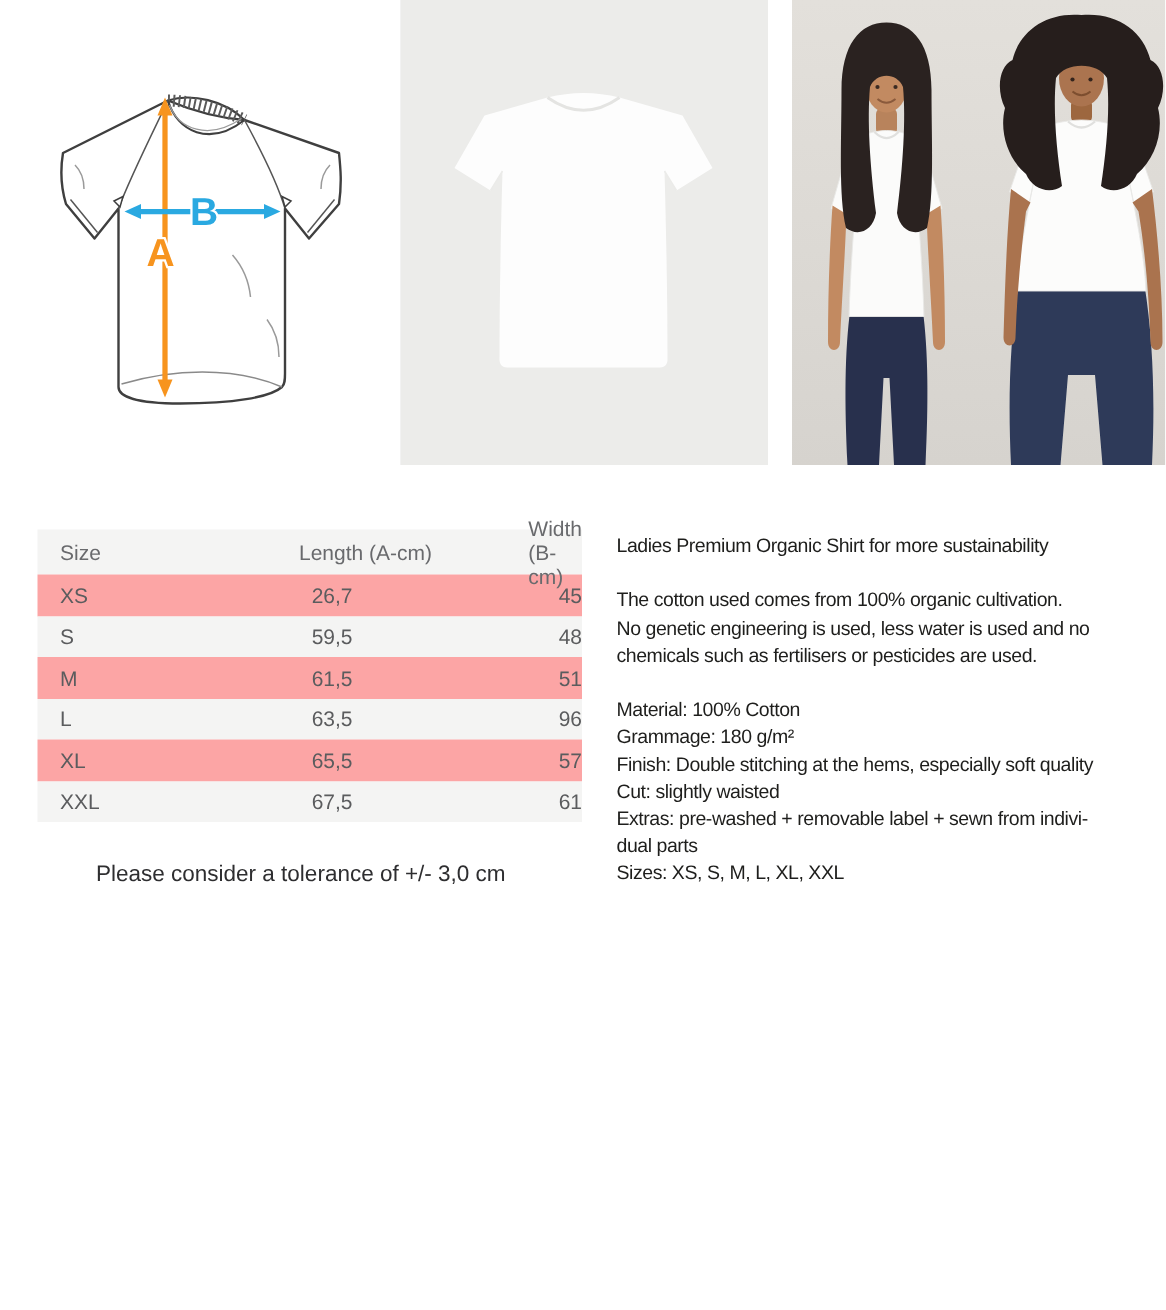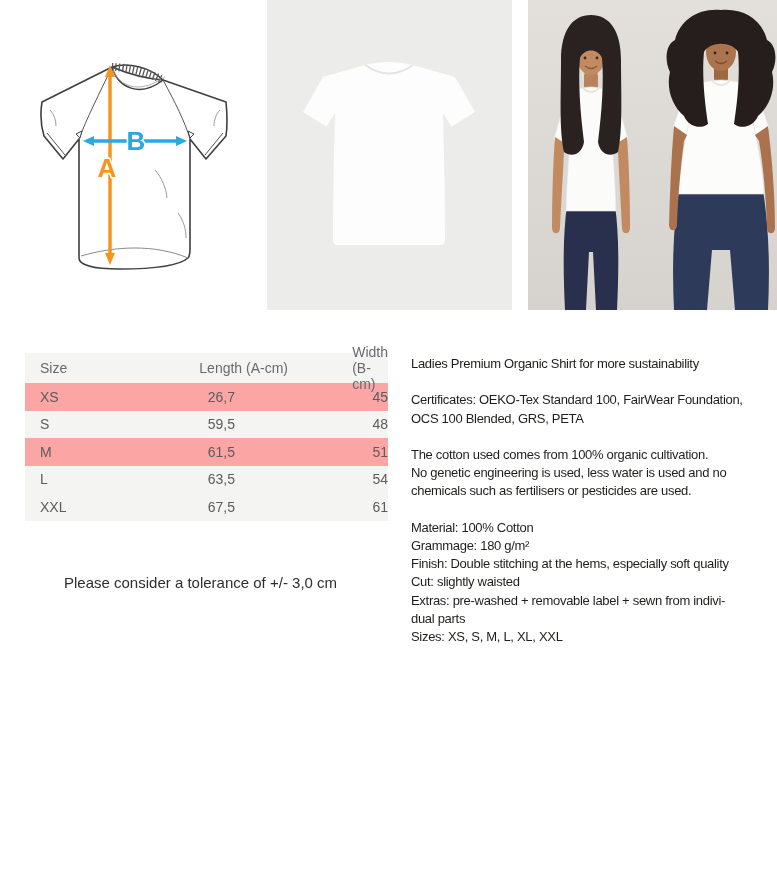--- a/index.html
+++ b/index.html
@@ -153,35 +153,38 @@
     <div class="c3">48</div>
   </div>
   <div class="trow shade">
     <div class="c1">M</div>
     <div class="c2">61,5</div>
     <div class="c3">51</div>
   </div>
   <div class="trow light">
     <div class="c1">L</div>
     <div class="c2">63,5</div>
-    <div class="c3">54</div>
+    <div class="c3">96</div>
+  </div>
+  <div class="trow shade">
+    <div class="c1">XL</div>
+    <div class="c2">65,5</div>
+    <div class="c3">57</div>
   </div>
   <div class="trow light">
     <div class="c1">XXL</div>
     <div class="c2">67,5</div>
     <div class="c3">61</div>
   </div>
 </div>
 
 <div id="tolerance-note">Please consider a tolerance of +/- 3,0 cm</div>
 
 <div id="description">
   <p>Ladies Premium Organic Shirt for more sustainability</p>
-  <p>Certificates: OEKO-Tex Standard 100, FairWear Foundation,
-OCS 100 Blended, GRS, PETA</p>
   <p>The cotton used comes from 100% organic cultivation.
 No genetic engineering is used, less water is used and no
 chemicals such as fertilisers or pesticides are used.</p>
   <p>Material: 100% Cotton
 Grammage: 180 g/m²
 Finish: Double stitching at the hems, especially soft quality
 Cut: slightly waisted
 Extras: pre-washed + removable label + sewn from indivi-
 dual parts
 Sizes: XS, S, M, L, XL, XXL</p>

